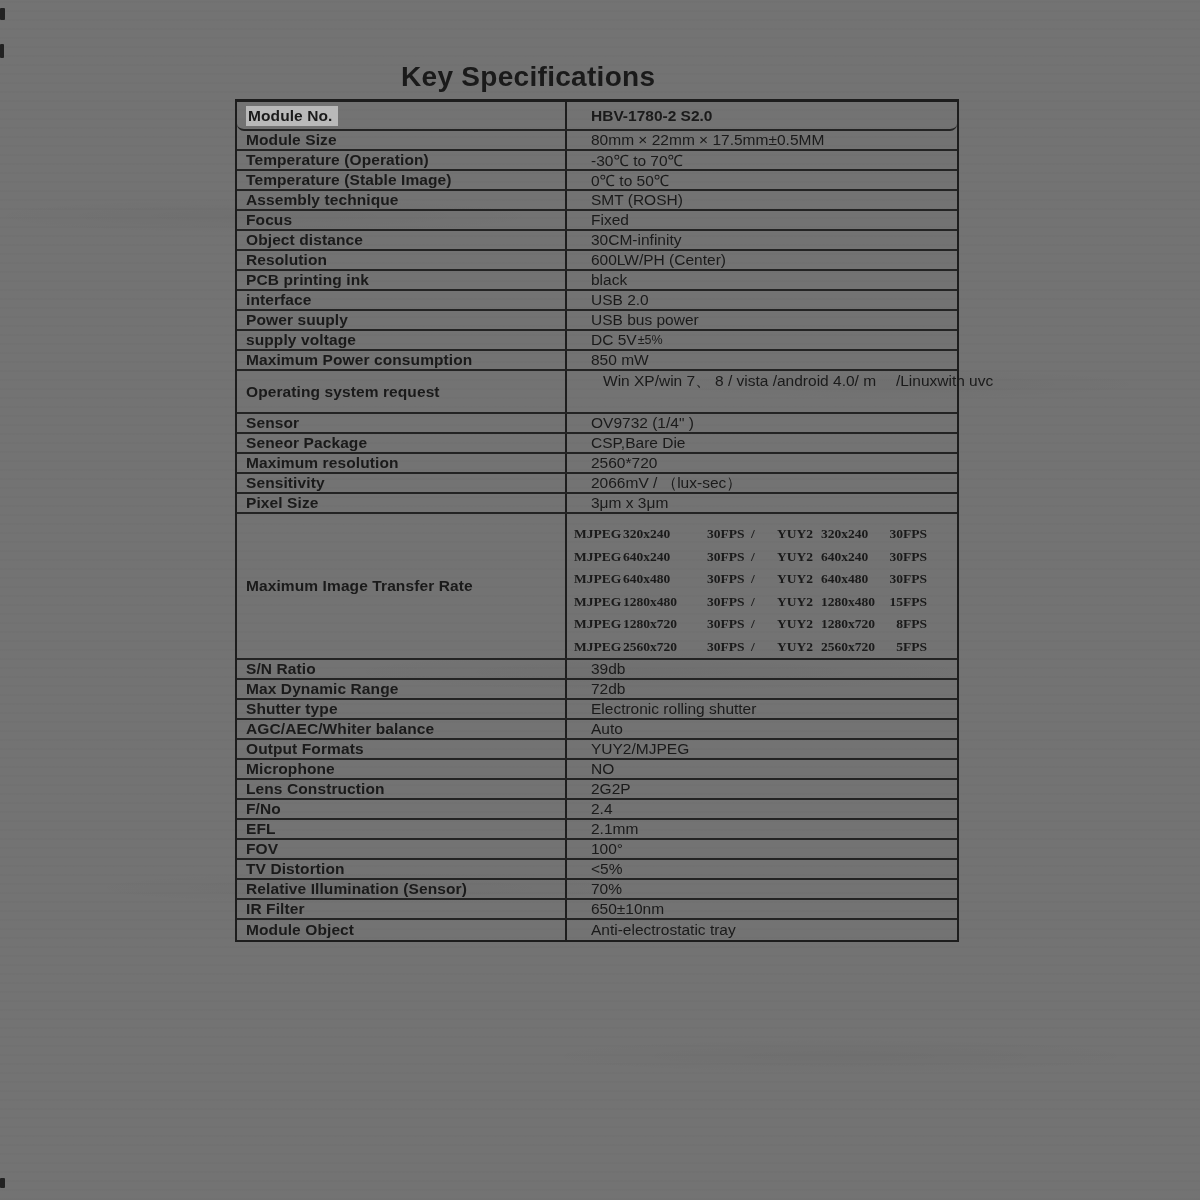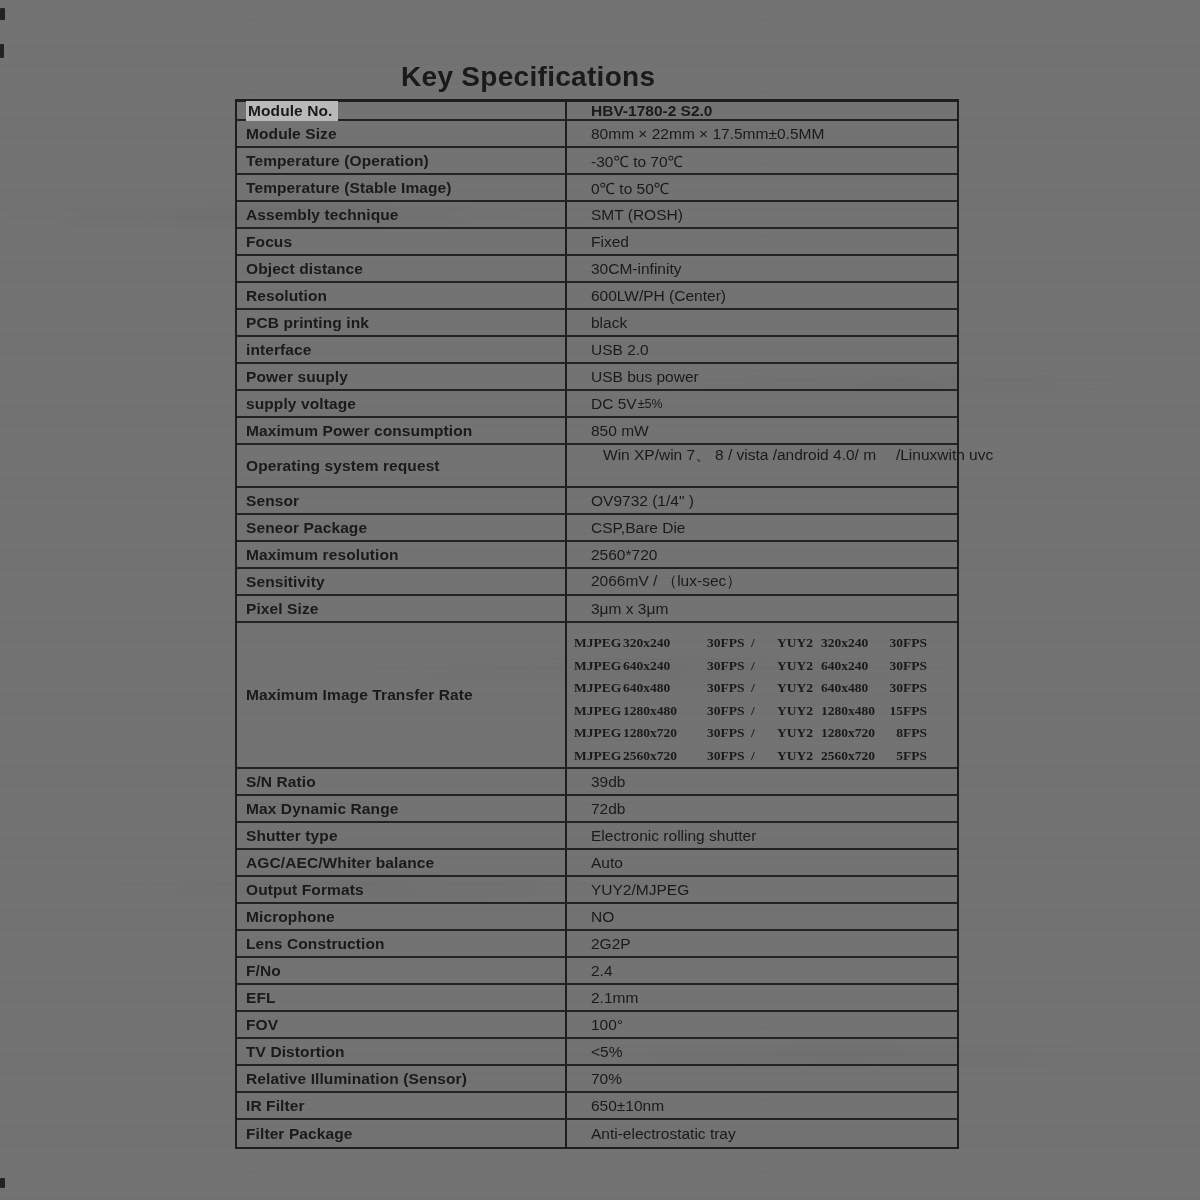--- a/index.html
+++ b/index.html
@@ -34,25 +34,25 @@
   }
 
   .spec-table{
     position:absolute;left:235px;top:99px;width:724px;
     border:2px solid #1d1d1d;border-top-width:3px;
     box-sizing:border-box;
     background:transparent;
   }
   .row{
     display:flex;box-sizing:border-box;
-    height:27px;
+    height:20px;
     border-bottom:2px solid #232323;
   }
   .row:last-child{border-bottom:none;}
-  .row.r-first{height:19px;}
+  .row.r-first{height:29px;border-radius:7px;}
   .row.r-tall{height:43px;gap:12px;}
   .row.r-xtall{height:146px;}
 
   .cell-label{
     width:330px;box-sizing:border-box;flex:none;
     border-right:2px solid #1d1d1d;
     display:flex;align-items:center;
     padding-left:9px;
     font-weight:bold;font-size:15.5px;letter-spacing:0.1px;
     white-space:nowrap;overflow:visible;
@@ -413,20 +413,20 @@
       <div class="row">
         <div class="cell-label">
           <span>IR Filter</span>
         </div>
         <div class="cell-value">
           <span>650±10nm</span>
         </div>
       </div>
       <div class="row">
         <div class="cell-label">
-          <span>Filter Package</span>
+          <span>Module Object</span>
         </div>
         <div class="cell-value">
           <span>Anti-electrostatic tray</span>
         </div>
       </div>
     </div>
 </div>
 
 </body></html>

